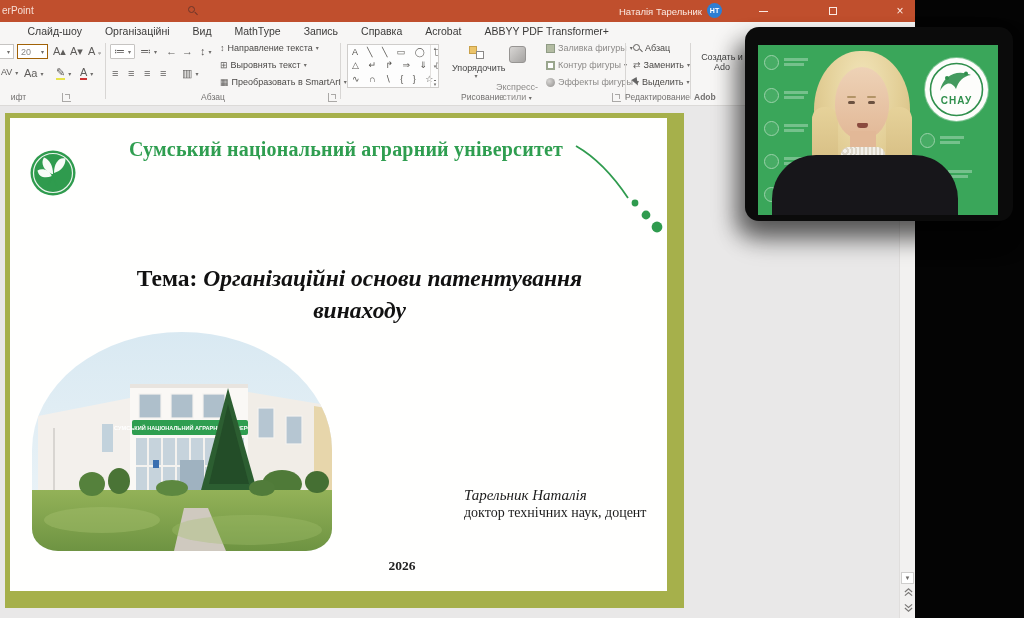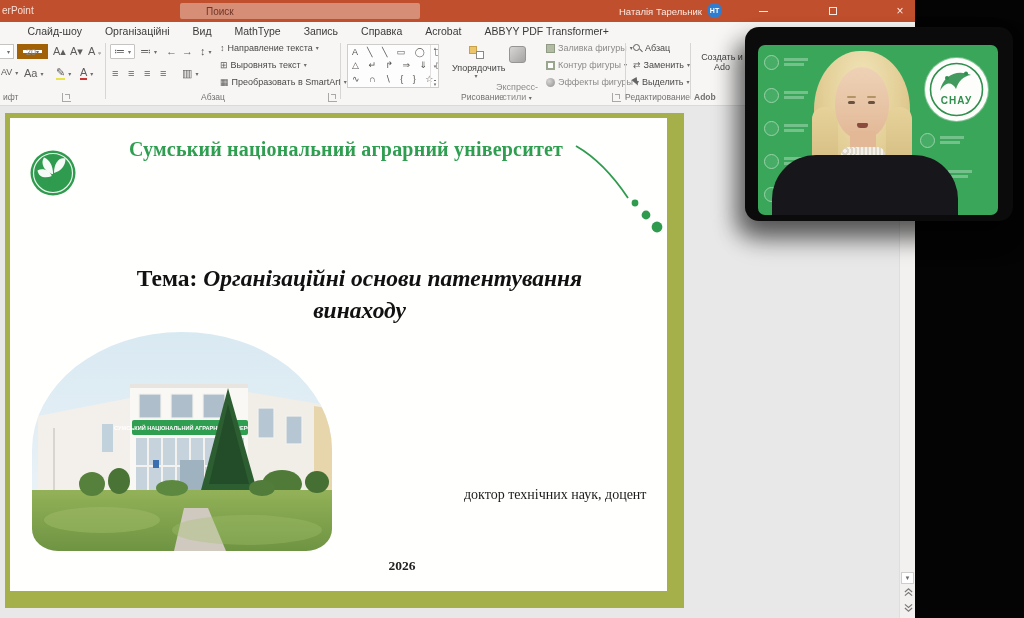--- a/index.html
+++ b/index.html
@@ -33,21 +33,21 @@
   .ribbon{position:absolute;left:0;top:40px;width:915px;height:66px;background:#f7f6f5;border-bottom:1px solid #dcdad8;font-size:9.5px;color:#444}
   .vsep{position:absolute;top:3px;height:56px;width:1px;background:#d8d6d4}
   .grp-label{position:absolute;top:52px;font-size:8.5px;color:#737170;text-align:center}
   .launcher{position:absolute;top:53px;width:9px;height:9px;border-left:1px solid #8a8886;border-bottom:1px solid #8a8886;opacity:.7}
   .launcher::after{content:"";position:absolute;right:1px;top:1px;width:4px;height:4px;border-right:1px solid #8a8886;border-top:1px solid #8a8886}
   .rbtn{position:absolute;display:flex;align-items:center;gap:3px;color:#4a4846;white-space:nowrap}
   .car{font-size:6px;color:#6f6d6b;line-height:1}
   .gly{font-size:11px;color:#5f5d5b;line-height:1}
   .small-label{font-size:9px}
 
-  .sizebox{position:absolute;left:17px;top:4px;width:31px;height:15px;border:6px solid #a16207;background:#fff;color:#8a8886;
+  .sizebox{position:absolute;left:17px;top:4px;width:31px;height:15px;border:1px solid #a16207;background:#fff;color:#8a8886;
            font-size:9px;display:flex;align-items:center;justify-content:space-between;padding:0 3px}
   .cutdrop{position:absolute;left:-14px;top:4px;width:28px;height:15px;border:1px solid #c6c4c2;background:#fff;display:flex;
            align-items:center;justify-content:flex-end;padding-right:3px}
   .fontclr{border-bottom:2px solid #c33}
   .pen{border-bottom:2px solid #e7e34a}
 
   .sel-btn{border:1px solid #c6c4c2;background:#fff;padding:1px 3px;border-radius:1px}
 
   .shapebox{position:absolute;left:347px;top:4px;width:92px;height:44px;border:1px solid #cfcdcb;background:#fdfdfd;
             display:flex;flex-direction:column;justify-content:space-around;padding:1px 4px;overflow:hidden}
@@ -89,21 +89,21 @@
   .sb-down{position:absolute;left:1px;bottom:34px;width:13px;height:12px;background:#fff;border:1px solid #cfcecd;
            font-size:6px;color:#6f6d6b;display:flex;align-items:center;justify-content:center}
   .sb-nav{position:absolute;left:2px;width:12px;height:11px;display:flex;align-items:center;justify-content:center}
   .sb-prev{bottom:20px}.sb-next{bottom:5px}
 
   .side-black{position:absolute;left:915px;top:0;width:109px;height:618px;background:#040404}
 
   
   .webcam{position:absolute;left:745px;top:27px;width:268px;height:194px;background:#0b0b0b;border-radius:14px;
           box-shadow:-10px 14px 22px rgba(0,0,0,.45), 0 18px 26px rgba(0,0,0,.35)}
-  .video{position:absolute;left:13px;top:18px;width:240px;height:170px;background:#3aa65a;border-radius:7px;overflow:hidden}
+  .video{position:absolute;left:13px;top:18px;width:240px;height:170px;background:#3aa65a;border-radius:0;overflow:hidden}
   .wm{position:absolute;opacity:.55}
   .wm .c{position:absolute;left:0;top:0;width:15px;height:15px;border:1.4px solid #e9f4ea;border-radius:50%;background:rgba(255,255,255,.12)}
   .wm .l1,.wm .l2{position:absolute;left:20px;height:2.5px;background:rgba(255,255,255,.55)}
   .wm .l1{top:3px;width:24px}.wm .l2{top:8px;width:20px}
   .biglogo{position:absolute;left:167px;top:13px;width:63px;height:63px;border-radius:50%;background:#fdfdfb;
            box-shadow:0 0 0 1px rgba(255,255,255,.35)}
   .hair{position:absolute;left:56px;top:6px;width:96px;height:122px;border-radius:48% 48% 42% 42%;
         background:radial-gradient(ellipse at 50% 28%,#f2e5ba 0%,#e3cf97 55%,#d2ba7e 100%)}
   .strand{position:absolute;top:62px;width:26px;height:92px;background:linear-gradient(#e6d29a,#cdb276);border-radius:12px}
   .st-l{left:54px}.st-r{left:128px}
@@ -122,21 +122,20 @@
            color:#fafafa;font-size:13.5px;white-space:nowrap}
 </style>
 </head>
 <body>
 
 <div class="ppt">
 
   <div class="titlebar">
     <span class="t-title">erPoint</span>
     <span class="mag t-sick"></span>
-    <input class="t-search" placeholder="Поиск" style="">
     <span class="t-account">Наталія Тарельник</span>
     <span class="t-avatar">НТ</span>
     <span class="winbtn wb-min">
         <i></i>
       </span>
     <span class="winbtn wb-max">
         <i></i>
       </span>
     <span class="winbtn wb-close">×</span>
   </div>
@@ -180,21 +179,21 @@
         <span class="car">▾</span>
       </span>
     <span class="rbtn" style="left:56px;top:27px">
         <span class="gly pen">✎</span>
         <span class="car">▾</span>
       </span>
     <span class="rbtn" style="left:80px;top:27px">
         <span class="gly fontclr">A</span>
         <span class="car">▾</span>
       </span>
-    <span class="grp-label" style="left:0;width:34px;text-align:left;padding-left:3px">ифт</span>
+    <span class="grp-label" style="left:0;width:34px;text-align:center;padding-left:3px">ифт</span>
     <span class="launcher" style="left:62px"></span>
     <span class="vsep" style="left:105px"></span>
 
     <span class="rbtn sel-btn" style="left:110px;top:4px">
         <span class="gly">≔</span>
         <span class="car">▾</span>
       </span>
     <span class="rbtn" style="left:140px;top:6px">
         <span class="gly">≕</span>
         <span class="car">▾</span>
@@ -395,20 +394,21 @@
             <ellipse cx="215" cy="198" rx="75" ry="15" fill="#a3bf6d" opacity=".35"></ellipse>
             <ellipse cx="60" cy="152" rx="13" ry="12" fill="#55813c"></ellipse>
             <ellipse cx="87" cy="149" rx="11" ry="13" fill="#4a7436"></ellipse>
             <ellipse cx="140" cy="156" rx="16" ry="8" fill="#5d8840"></ellipse>
             <ellipse cx="230" cy="156" rx="13" ry="8" fill="#517c3a"></ellipse>
             <ellipse cx="285" cy="150" rx="12" ry="11" fill="#456f33"></ellipse>
           </svg>
         </div>
 
         <div class="author">
+          <div class="nm">Тарельник Наталія</div>
           <div class="dg">доктор технічних наук, доцент</div>
         </div>
 
         <div class="year">2026</div>
       </div>
     </div>
   </div>
 
   <div class="scrollbar">
     <span class="sb-down">▼</span>

